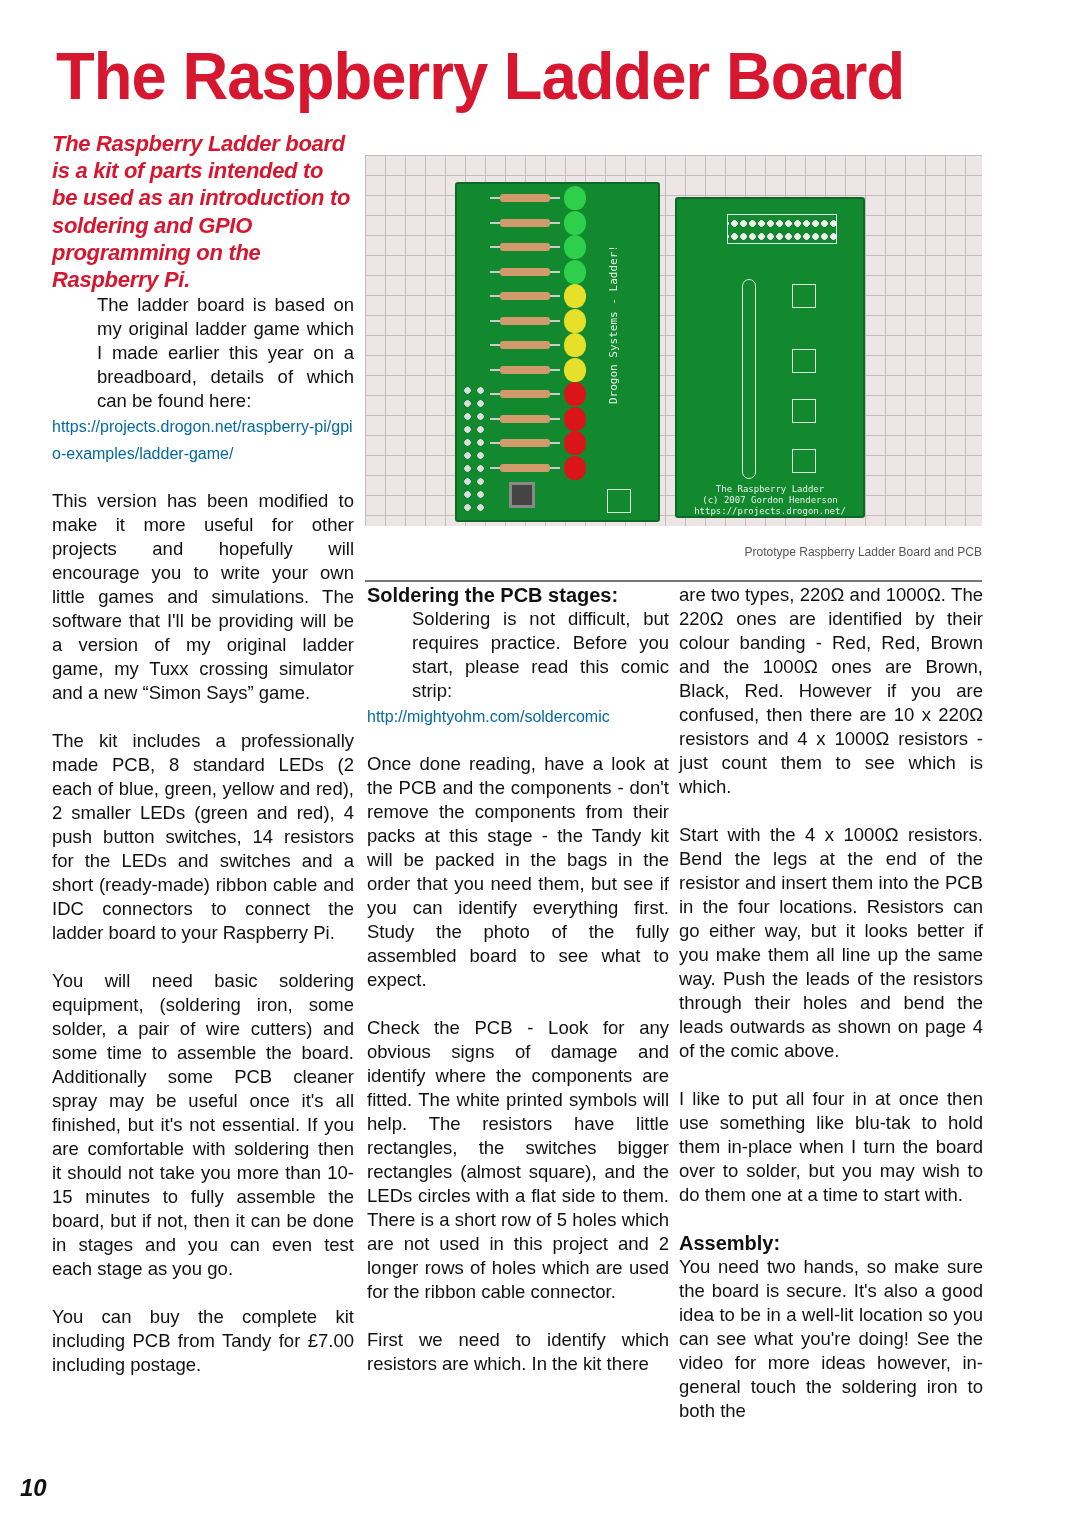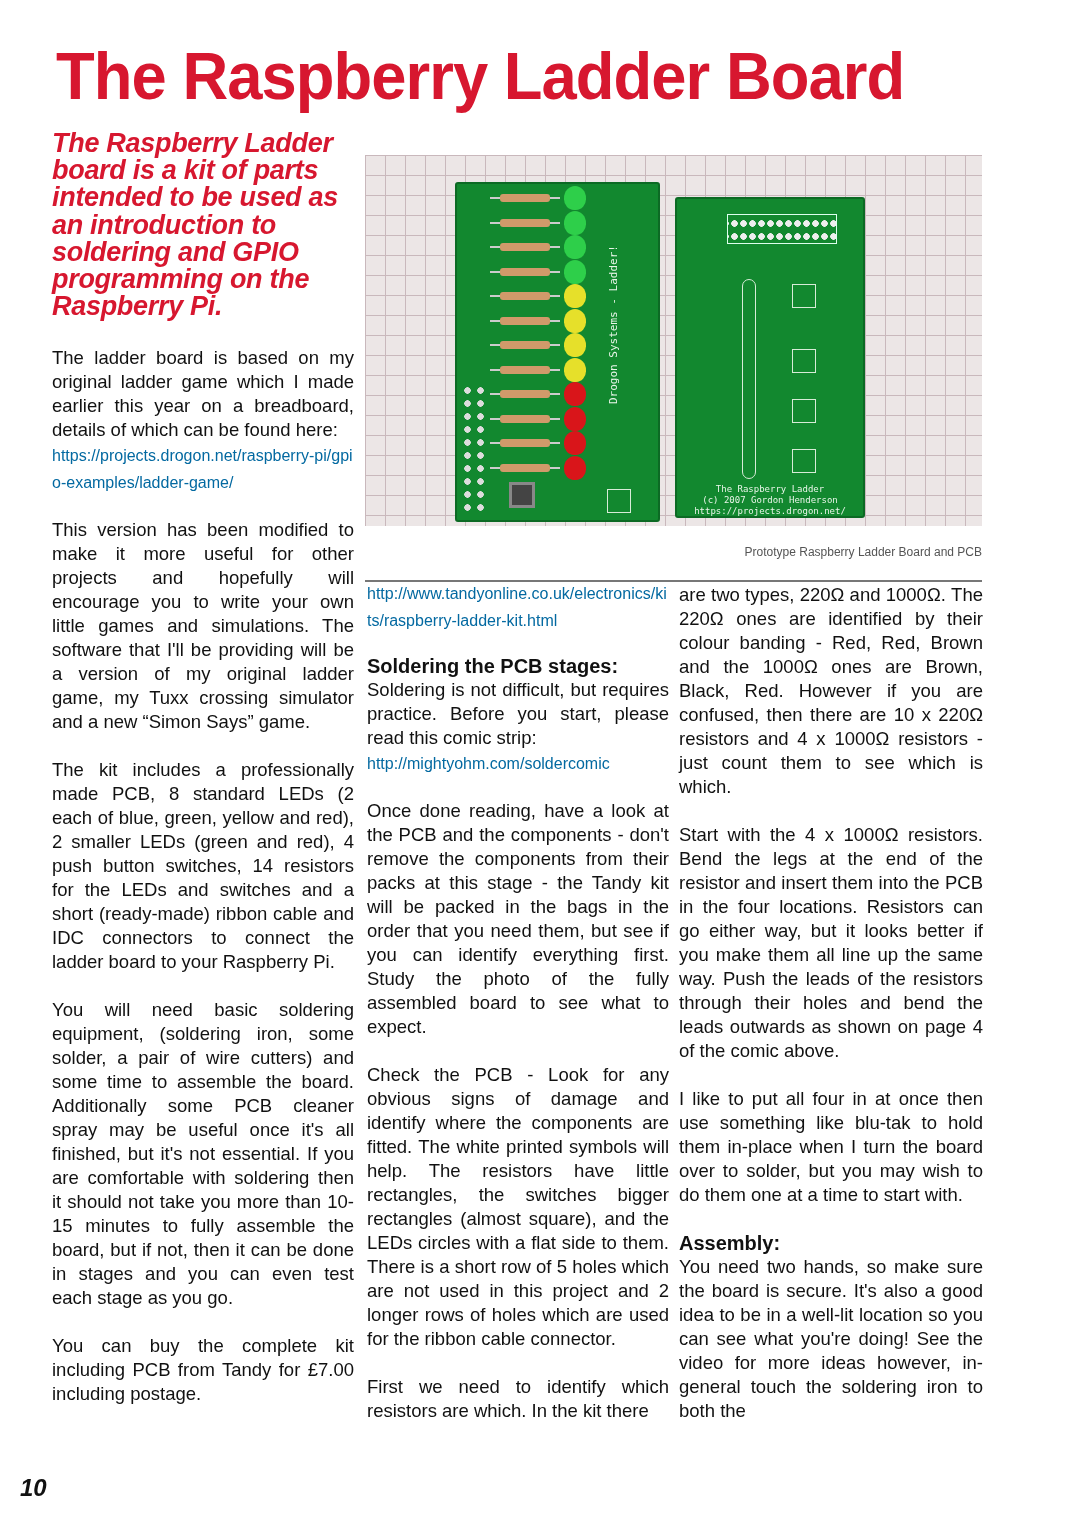--- a/index.html
+++ b/index.html
@@ -13,25 +13,25 @@
     transform: scaleX(0.96); transform-origin: left center; white-space: nowrap;
   }
 
   .col { position: absolute; font-size: 18.5px; line-height: 24px; text-align: justify; }
   .col-left { left: 52px; top: 130px; width: 302px; }
   .col-mid { left: 367px; top: 583px; width: 302px; }
   .col-right { left: 679px; top: 583px; width: 304px; }
 
   .intro {
     color: #d7172f; font-weight: bold; font-style: italic;
-    font-size: 27px; line-height: 27.2px; text-align: left; margin-bottom: 26px;
+    font-size: 22px; line-height: 27.2px; text-align: left; 
     letter-spacing: -0.3px;
   }
   p { margin-bottom: 24px; }
-  p.tight { margin-bottom: 0; }
+  p.tight { margin-bottom: 0; margin-left: 45px; }
   .link { color: #0369a1; font-size: 16px; line-height: 27px; text-align: left; word-break: break-all; display: block; }
   .link-block { margin-bottom: 22px; }
   h3 { font-size: 20px; line-height: 24px; font-weight: bold; margin: 0; }
 
   .figure {
     position: absolute; left: 365px; top: 155px; width: 617px; height: 371px;
     background-color: #ece6e6;
     background-image:
       linear-gradient(#c9b8bc 1px, transparent 1px),
       linear-gradient(90deg, #c9b8bc 1px, transparent 1px);
@@ -119,21 +119,20 @@
     <div class="silk" style="left:65px; top:80px; width:14px; height:200px; border-radius:7px;"></div>
     <div class="pcb2-text" style="top:285px;">The Raspberry Ladder</div>
     <div class="pcb2-text" style="top:296px;">(c) 2007 Gordon Henderson</div>
     <div class="pcb2-text" style="top:307px;">https://projects.drogon.net/</div>
   </div>
 </div>
 <div class="caption">Prototype Raspberry Ladder Board and PCB</div>
 <div class="rule"></div>
 
 <div class="col col-mid">
-  <a class="link" style="margin-bottom:20px; margin-top:-3px;">http://www.tandyonline.co.uk/electronics/kits/raspberry-ladder-kit.html</a>
   <h3>Soldering the PCB stages:</h3>
   <p class="tight">Soldering is not difficult, but requires practice. Before you start, please read this comic strip:</p>
   <a class="link link-block">http://mightyohm.com/soldercomic</a>
   <p>Once done reading, have a look at the PCB and the components - don't remove the components from their packs at this stage - the Tandy kit will be packed in the bags in the order that you need them, but see if you can identify everything first. Study the photo of the fully assembled board to see what to expect.</p>
   <p>Check the PCB - Look for any obvious signs of damage and identify where the components are fitted. The white printed symbols will help. The resistors have little rectangles, the switches bigger rectangles (almost square), and the LEDs circles with a flat side to them. There is a short row of 5 holes which are not used in this project and 2 longer rows of holes which are used for the ribbon cable connector.</p>
   <p>First we need to identify which resistors are which. In the kit there</p>
 </div>
 
 <div class="col col-right">
   <p>are two types, 220Ω and 1000Ω. The 220Ω ones are identified by their colour banding - Red, Red, Brown and the 1000Ω ones are Brown, Black, Red. However if you are confused, then there are 10 x 220Ω resistors and 4 x 1000Ω resistors - just count them to see which is which.</p>

